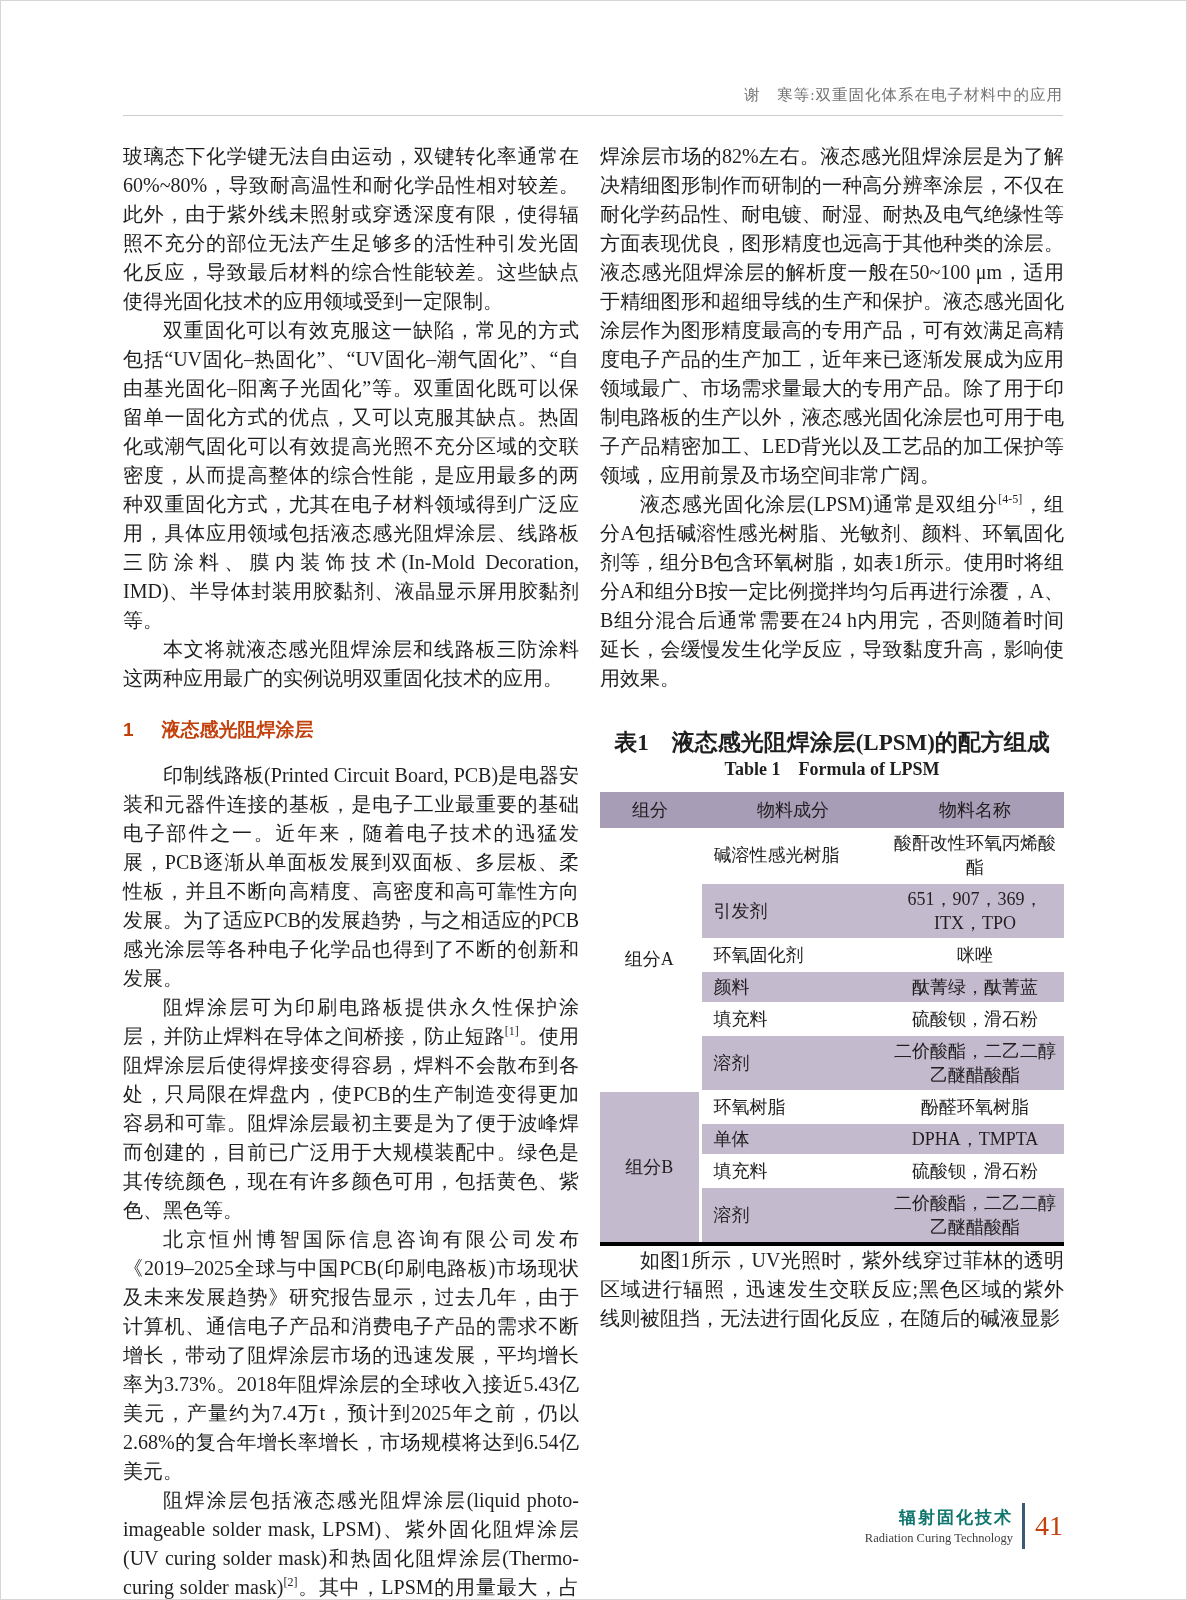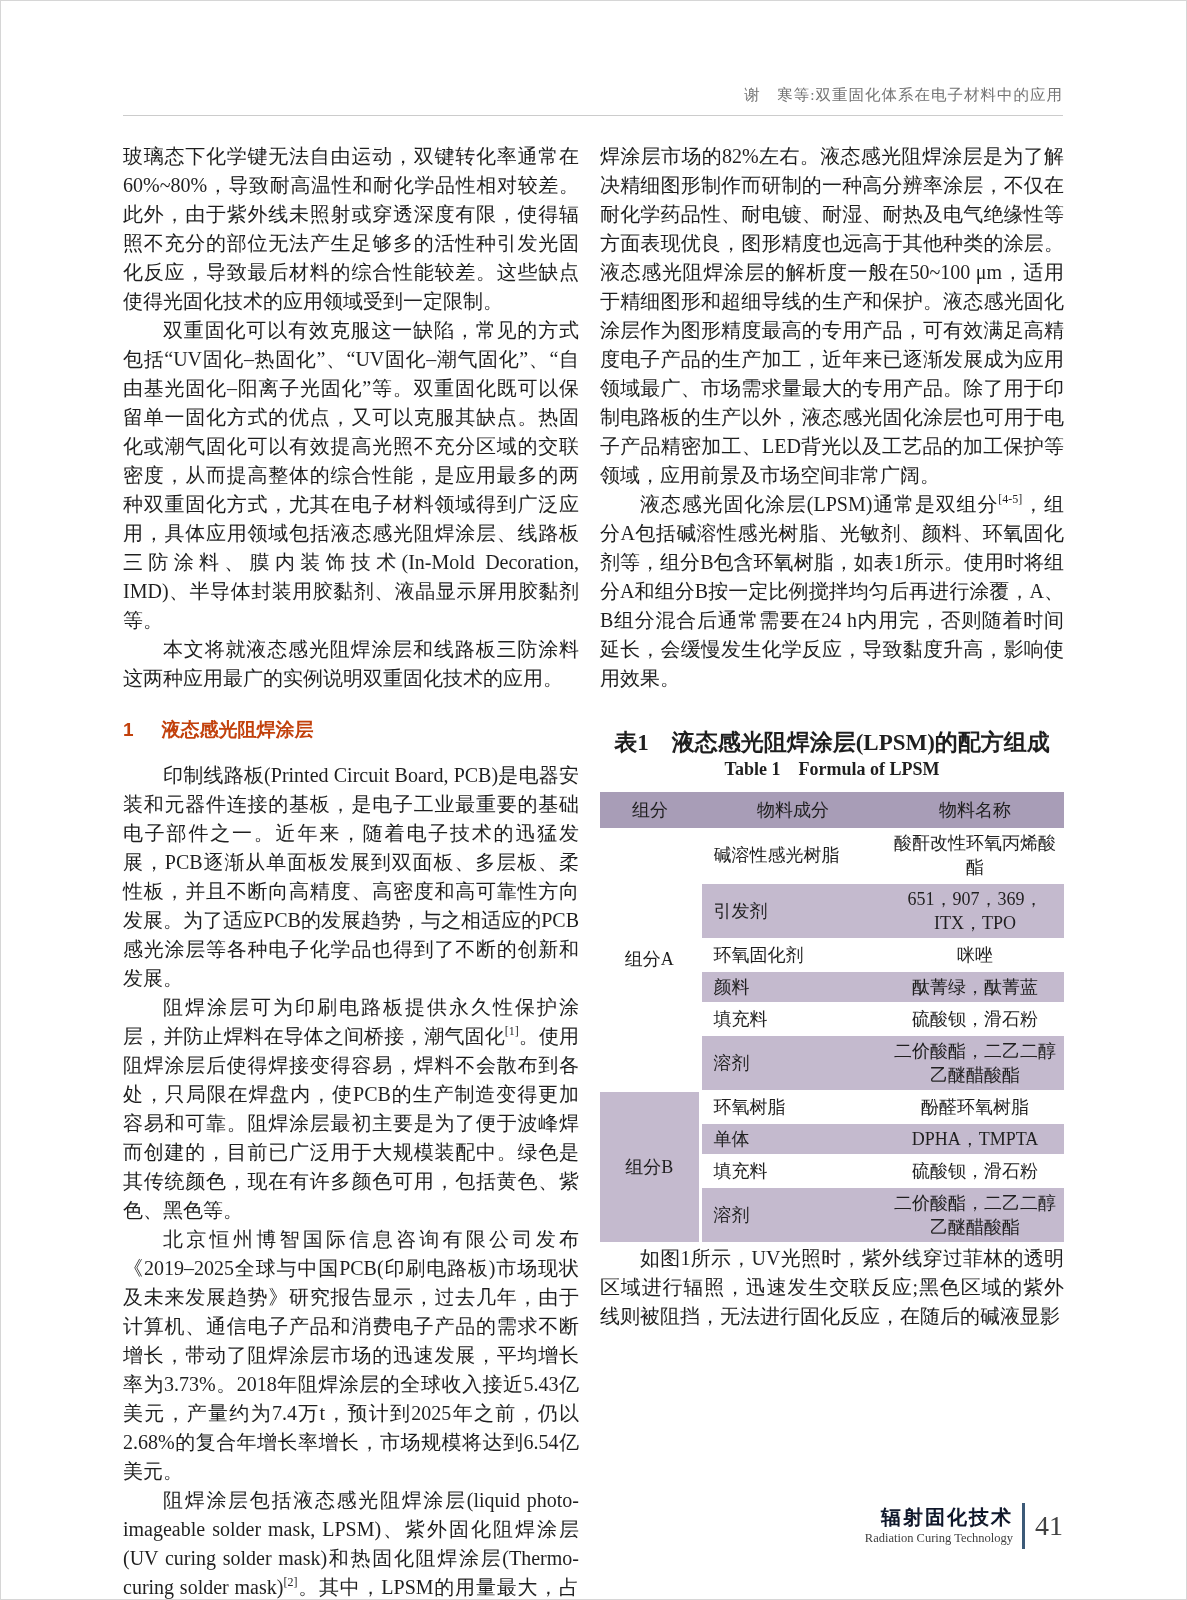--- a/index.html
+++ b/index.html
@@ -52,21 +52,21 @@
   }
   .caption-en {
     text-align:center; font-weight:bold;
     font-size:18px; line-height:26px;
     margin-bottom:10px;
   }
   table.formula {
     width:100%;
     border-collapse:collapse;
     font-size:18px;
-    border-bottom:1px solid #000000;
+    border-bottom:4px solid #000000;
   }
   table.formula th {
     background:#a89db7;
     font-weight:normal;
     padding:6px 4px;
     line-height:24px;
     text-align:center;
   }
   table.formula th.h1 { width:92px; }
   table.formula th.h2 { width:178px; }
@@ -84,54 +84,54 @@
   .page-footer {
     position:absolute;
     right:123px; bottom:50px;
     display:flex;
     align-items:center;
   }
   .journal { text-align:right; margin-right:9px; }
   .journal-zh {
     font-family:"Liberation Sans","DejaVu Sans",sans-serif;
     font-weight:bold;
-    font-size:20px;
+    font-size:17px;
     line-height:23px;
-    color:#0f172a;
+    color:#0f766e;
     letter-spacing:2px;
   }
   .journal-en {
     font-size:12.5px;
     line-height:15px;
     color:#404040;
     margin-top:2px;
   }
   .footer-bar { width:3px; height:46px; background:#3c5a78; margin-right:10px; }
-  .page-num { font-size:28px; color:#404040; }
+  .page-num { font-size:28px; color:#c2410c; }
 </style>
 </head>
 <body>
 
 <div class="page">
   <div class="page-inner">
 
     <div class="running-title">谢　寒等:双重固化体系在电子材料中的应用</div>
     <hr class="header-rule">
 
     <div class="columns">
 
       <section class="col col-left">
         <p class="cont">玻璃态下化学键无法自由运动，双键转化率通常在60%~80%，导致耐高温性和耐化学品性相对较差。此外，由于紫外线未照射或穿透深度有限，使得辐照不充分的部位无法产生足够多的活性种引发光固化反应，导致最后材料的综合性能较差。这些缺点使得光固化技术的应用领域受到一定限制。</p>
         <p>双重固化可以有效克服这一缺陷，常见的方式包括“UV固化–热固化”、“UV固化–潮气固化”、“自由基光固化–阳离子光固化”等。双重固化既可以保留单一固化方式的优点，又可以克服其缺点。热固化或潮气固化可以有效提高光照不充分区域的交联密度，从而提高整体的综合性能，是应用最多的两种双重固化方式，尤其在电子材料领域得到广泛应用，具体应用领域包括液态感光阻焊涂层、线路板三防涂料、膜内装饰技术(In-Mold Decoration, IMD)、半导体封装用胶黏剂、液晶显示屏用胶黏剂等。</p>
         <p>本文将就液态感光阻焊涂层和线路板三防涂料这两种应用最广的实例说明双重固化技术的应用。</p>
         <h2 class="sec">
           <span class="sec-num">1</span><span class="sec-title">液态感光阻焊涂层</span>
         </h2>
         <p>印制线路板(Printed Circuit Board, PCB)是电器安装和元器件连接的基板，是电子工业最重要的基础电子部件之一。近年来，随着电子技术的迅猛发展，PCB逐渐从单面板发展到双面板、多层板、柔性板，并且不断向高精度、高密度和高可靠性方向发展。为了适应PCB的发展趋势，与之相适应的PCB感光涂层等各种电子化学品也得到了不断的创新和发展。</p>
-        <p><span>阻焊涂层可为印刷电路板提供永久性保护涂层，并防止焊料在导体之间桥接，潮气固化</span><sup class="ref">[1]</sup><span>。使用阻焊涂层后使得焊接变得容易，焊料不会散布到各处，只局限在焊盘内，使PCB的生产制造变得更加容易和可靠。阻焊涂层最初主要是为了便于波峰焊而创建的，目前已广泛用于大规模装配中。绿色是其传统颜色，现在有许多颜色可用，包括黄色、紫色、黑色等。</span></p>
+        <p><span>阻焊涂层可为印刷电路板提供永久性保护涂层，并防止焊料在导体之间桥接，防止短路</span><sup class="ref">[1]</sup><span>。使用阻焊涂层后使得焊接变得容易，焊料不会散布到各处，只局限在焊盘内，使PCB的生产制造变得更加容易和可靠。阻焊涂层最初主要是为了便于波峰焊而创建的，目前已广泛用于大规模装配中。绿色是其传统颜色，现在有许多颜色可用，包括黄色、紫色、黑色等。</span></p>
         <p>北京恒州博智国际信息咨询有限公司发布《2019–2025全球与中国PCB(印刷电路板)市场现状及未来发展趋势》研究报告显示，过去几年，由于计算机、通信电子产品和消费电子产品的需求不断增长，带动了阻焊涂层市场的迅速发展，平均增长率为3.73%。2018年阻焊涂层的全球收入接近5.43亿美元，产量约为7.4万t，预计到2025年之前，仍以2.68%的复合年增长率增长，市场规模将达到6.54亿美元。</p>
         <p><span>阻焊涂层包括液态感光阻焊涂层(liquid photo-imageable solder mask, LPSM)、紫外固化阻焊涂层(UV curing solder mask)和热固化阻焊涂层(Thermo-curing solder mask)</span><sup class="ref">[2]</sup><span>。其中，LPSM的用量最大，占阻</span></p>
       </section>
 
       <section class="col col-right">
         <p class="cont">焊涂层市场的82%左右。液态感光阻焊涂层是为了解决精细图形制作而研制的一种高分辨率涂层，不仅在耐化学药品性、耐电镀、耐湿、耐热及电气绝缘性等方面表现优良，图形精度也远高于其他种类的涂层。液态感光阻焊涂层的解析度一般在50~100 μm，适用于精细图形和超细导线的生产和保护。液态感光固化涂层作为图形精度最高的专用产品，可有效满足高精度电子产品的生产加工，近年来已逐渐发展成为应用领域最广、市场需求量最大的专用产品。除了用于印制电路板的生产以外，液态感光固化涂层也可用于电子产品精密加工、LED背光以及工艺品的加工保护等领域，应用前景及市场空间非常广阔。</p>
         <p><span>液态感光固化涂层(LPSM)通常是双组分</span><sup class="ref">[4-5]</sup><span>，组分A包括碱溶性感光树脂、光敏剂、颜料、环氧固化剂等，组分B包含环氧树脂，如表1所示。使用时将组分A和组分B按一定比例搅拌均匀后再进行涂覆，A、B组分混合后通常需要在24 h内用完，否则随着时间延长，会缓慢发生化学反应，导致黏度升高，影响使用效果。</span></p>
 
         <div class="table-block">
           <div class="caption-zh">表1　液态感光阻焊涂层(LPSM)的配方组成</div>

